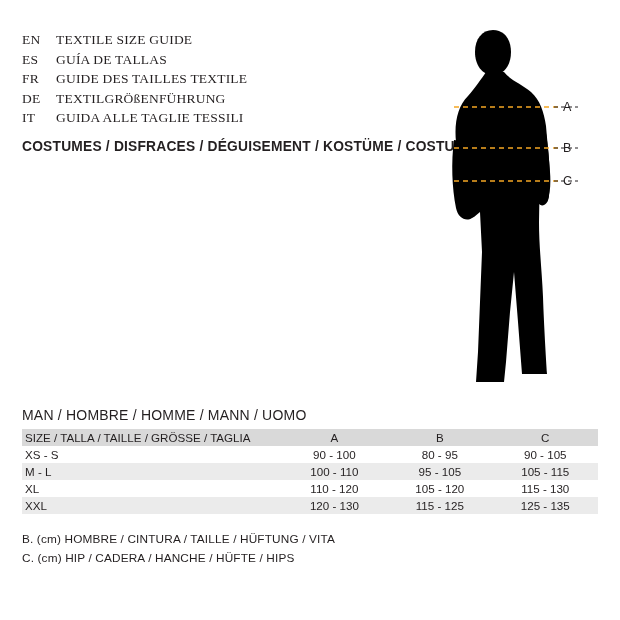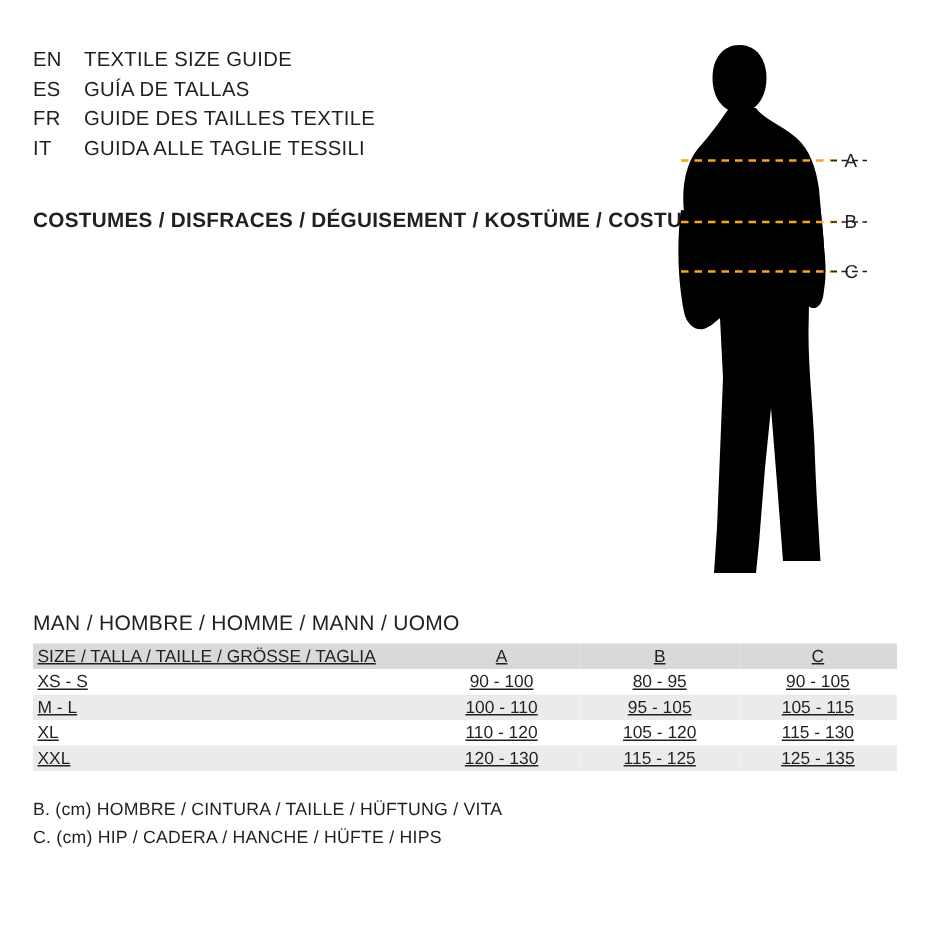--- a/index.html
+++ b/index.html
@@ -22,20 +22,21 @@
     left: 22px;
     top: 30px;
     width: 400px;
   }
   .lang-row {
     display: flex;
     align-items: baseline;
     line-height: 19.5px;
     font-size: 13.5px;
     letter-spacing: 0.2px;
+    font-family: Liberation Serif, serif;
   }
   .lang-code {
     width: 34px;
     flex: 0 0 34px;
   }
   .lang-text {
     flex: 1 1 auto;
   }
   .costumes-line {
     position: absolute;
@@ -82,21 +83,20 @@
     border-collapse: collapse;
     font-size: 11.6px;
   }
   table.size-table th,
   table.size-table td {
     padding: 0;
     height: 17px;
     font-weight: normal;
     text-align: left;
     vertical-align: middle;
-    text-decoration: underline;
   }
   table.size-table th.col-size,
   table.size-table td.col-size {
     width: 258px;
     padding-left: 3px;
   }
   table.size-table th.col-m,
   table.size-table td.col-m {
     width: 106px;
     text-align: center;
@@ -130,20 +130,24 @@
     <span class="lang-code">EN</span>
     <span class="lang-text">TEXTILE SIZE GUIDE</span>
   </div>
   <div class="lang-row">
     <span class="lang-code">ES</span>
     <span class="lang-text">GUÍA DE TALLAS</span>
   </div>
   <div class="lang-row">
     <span class="lang-code">FR</span>
     <span class="lang-text">GUIDE DES TAILLES TEXTILE</span>
+  </div>
+  <div class="lang-row">
+    <span class="lang-code">DE</span>
+    <span class="lang-text">TEXTILGRÖßENFÜHRUNG</span>
   </div>
   <div class="lang-row">
     <span class="lang-code">IT</span>
     <span class="lang-text">GUIDA ALLE TAGLIE TESSILI</span>
   </div>
 </div>
 
 <div class="costumes-line">COSTUMES / DISFRACES / DÉGUISEMENT / KOSTÜME / COSTUMI</div>
 
 <div class="figure-area">

